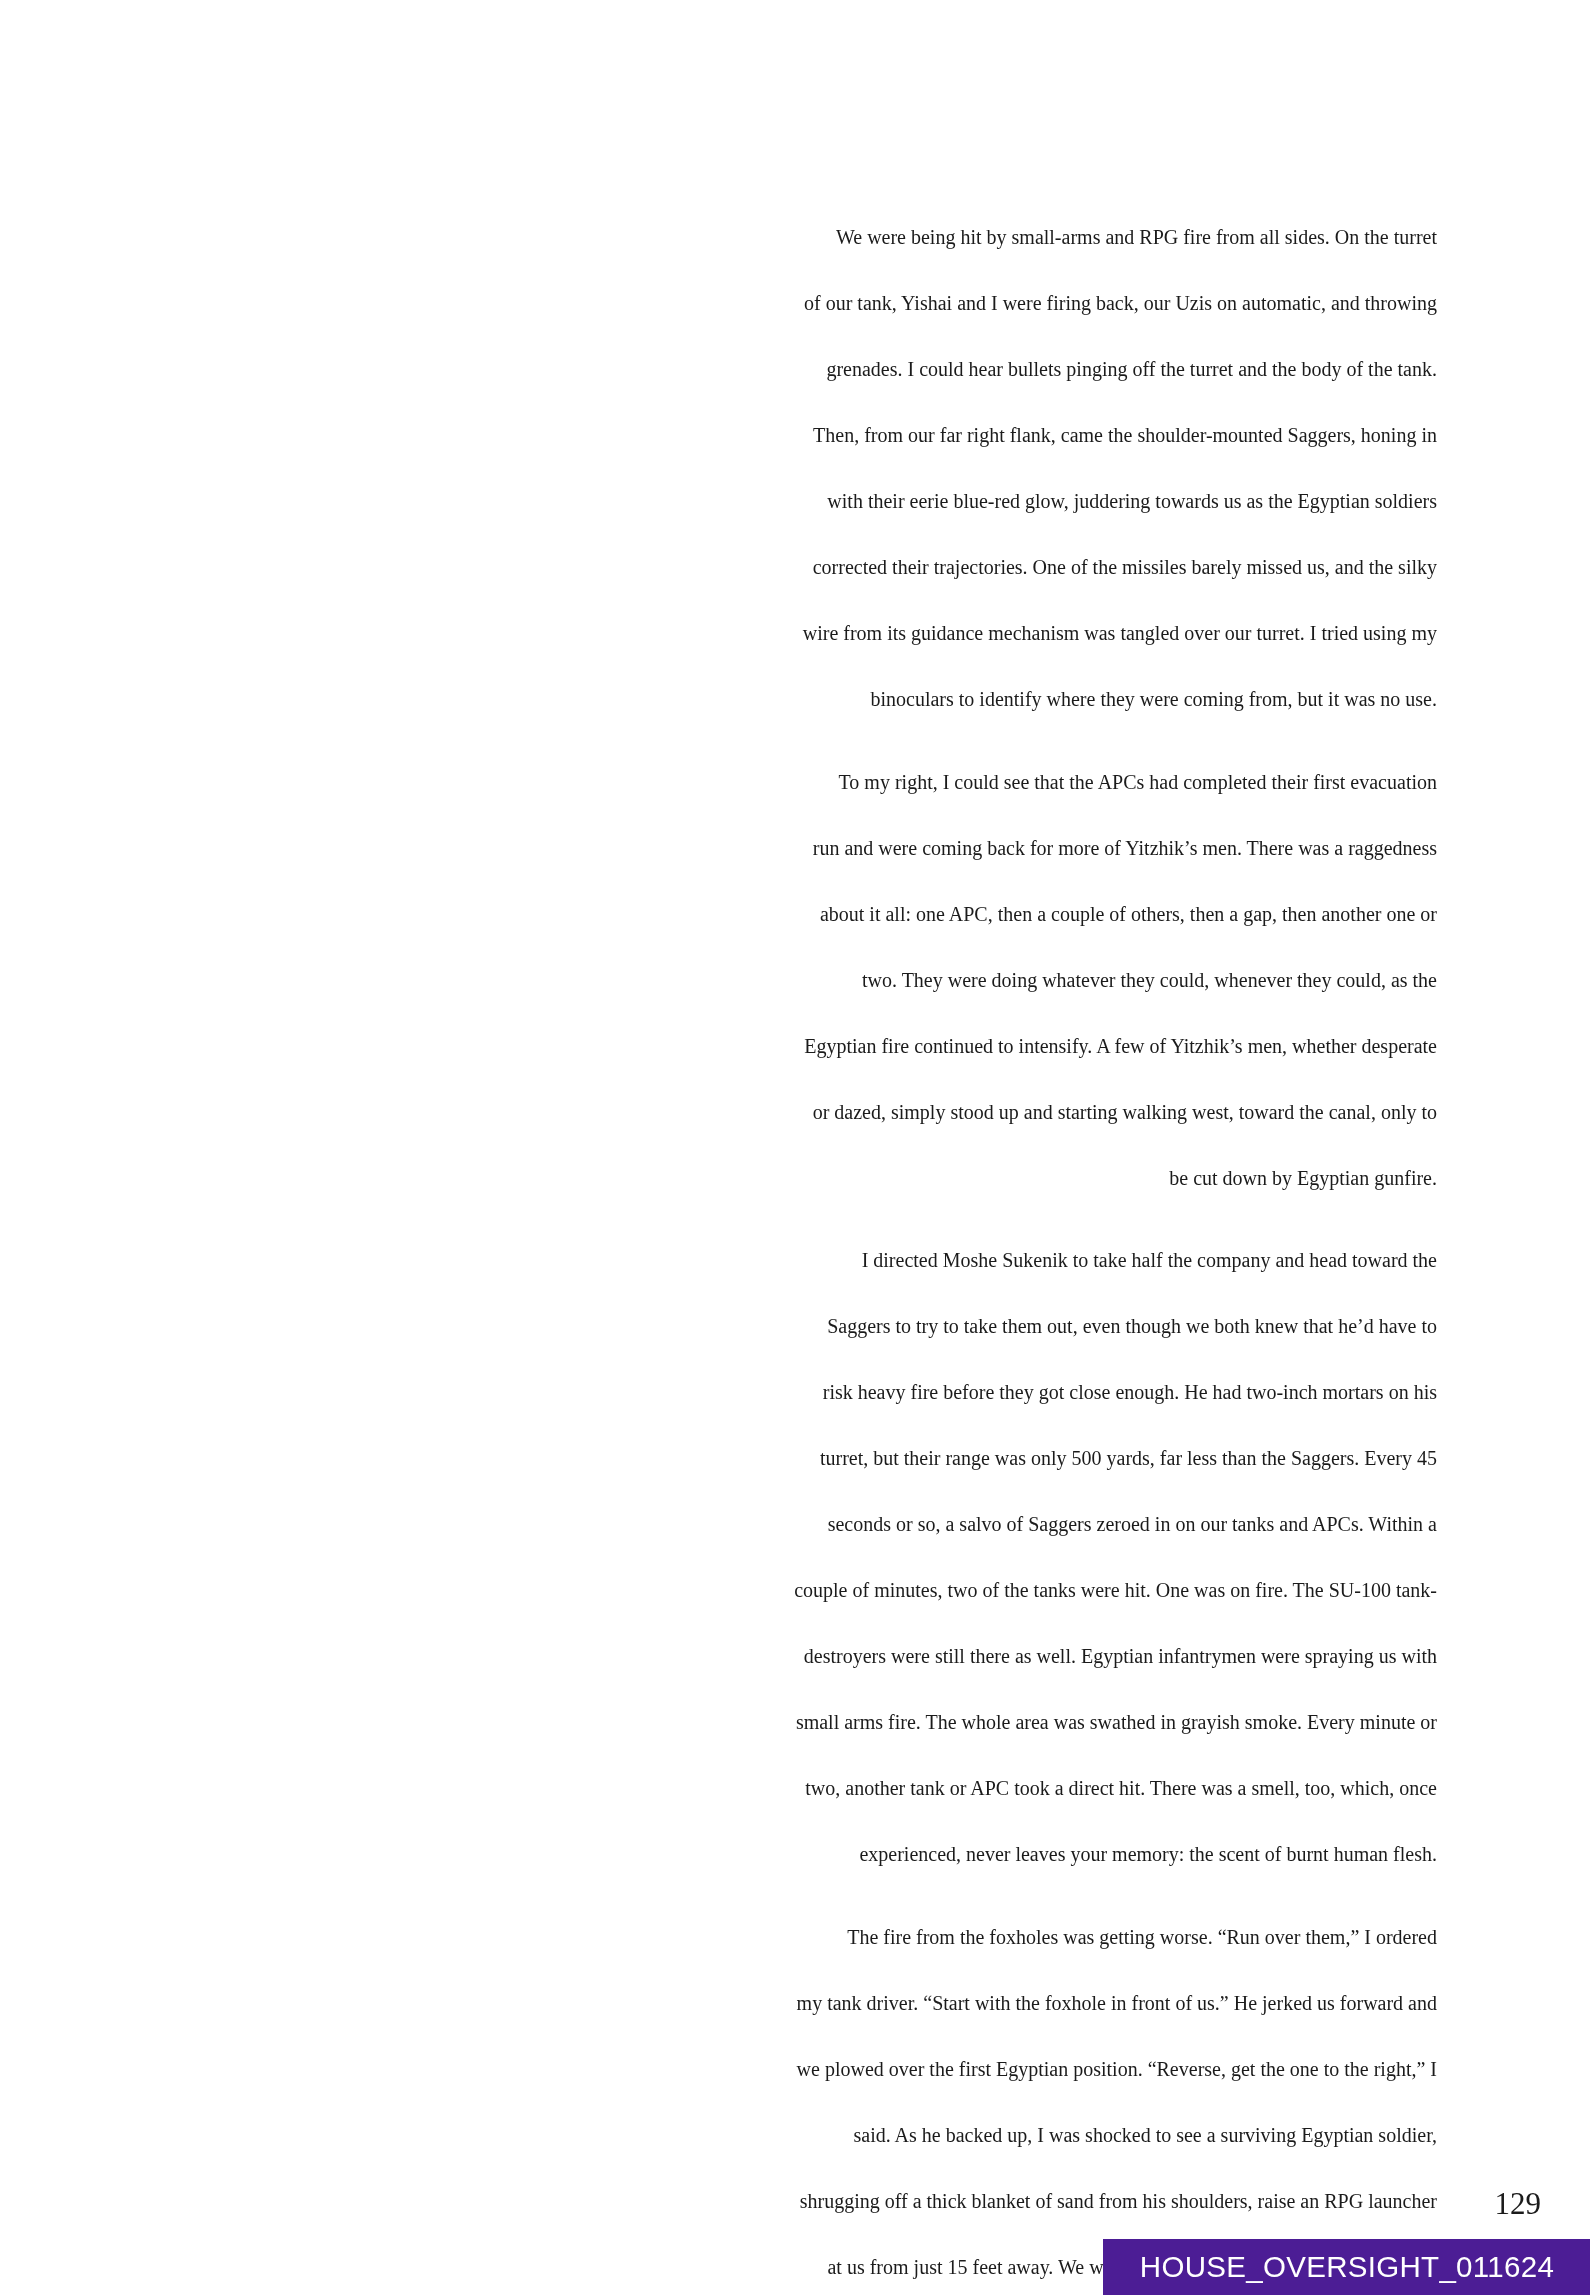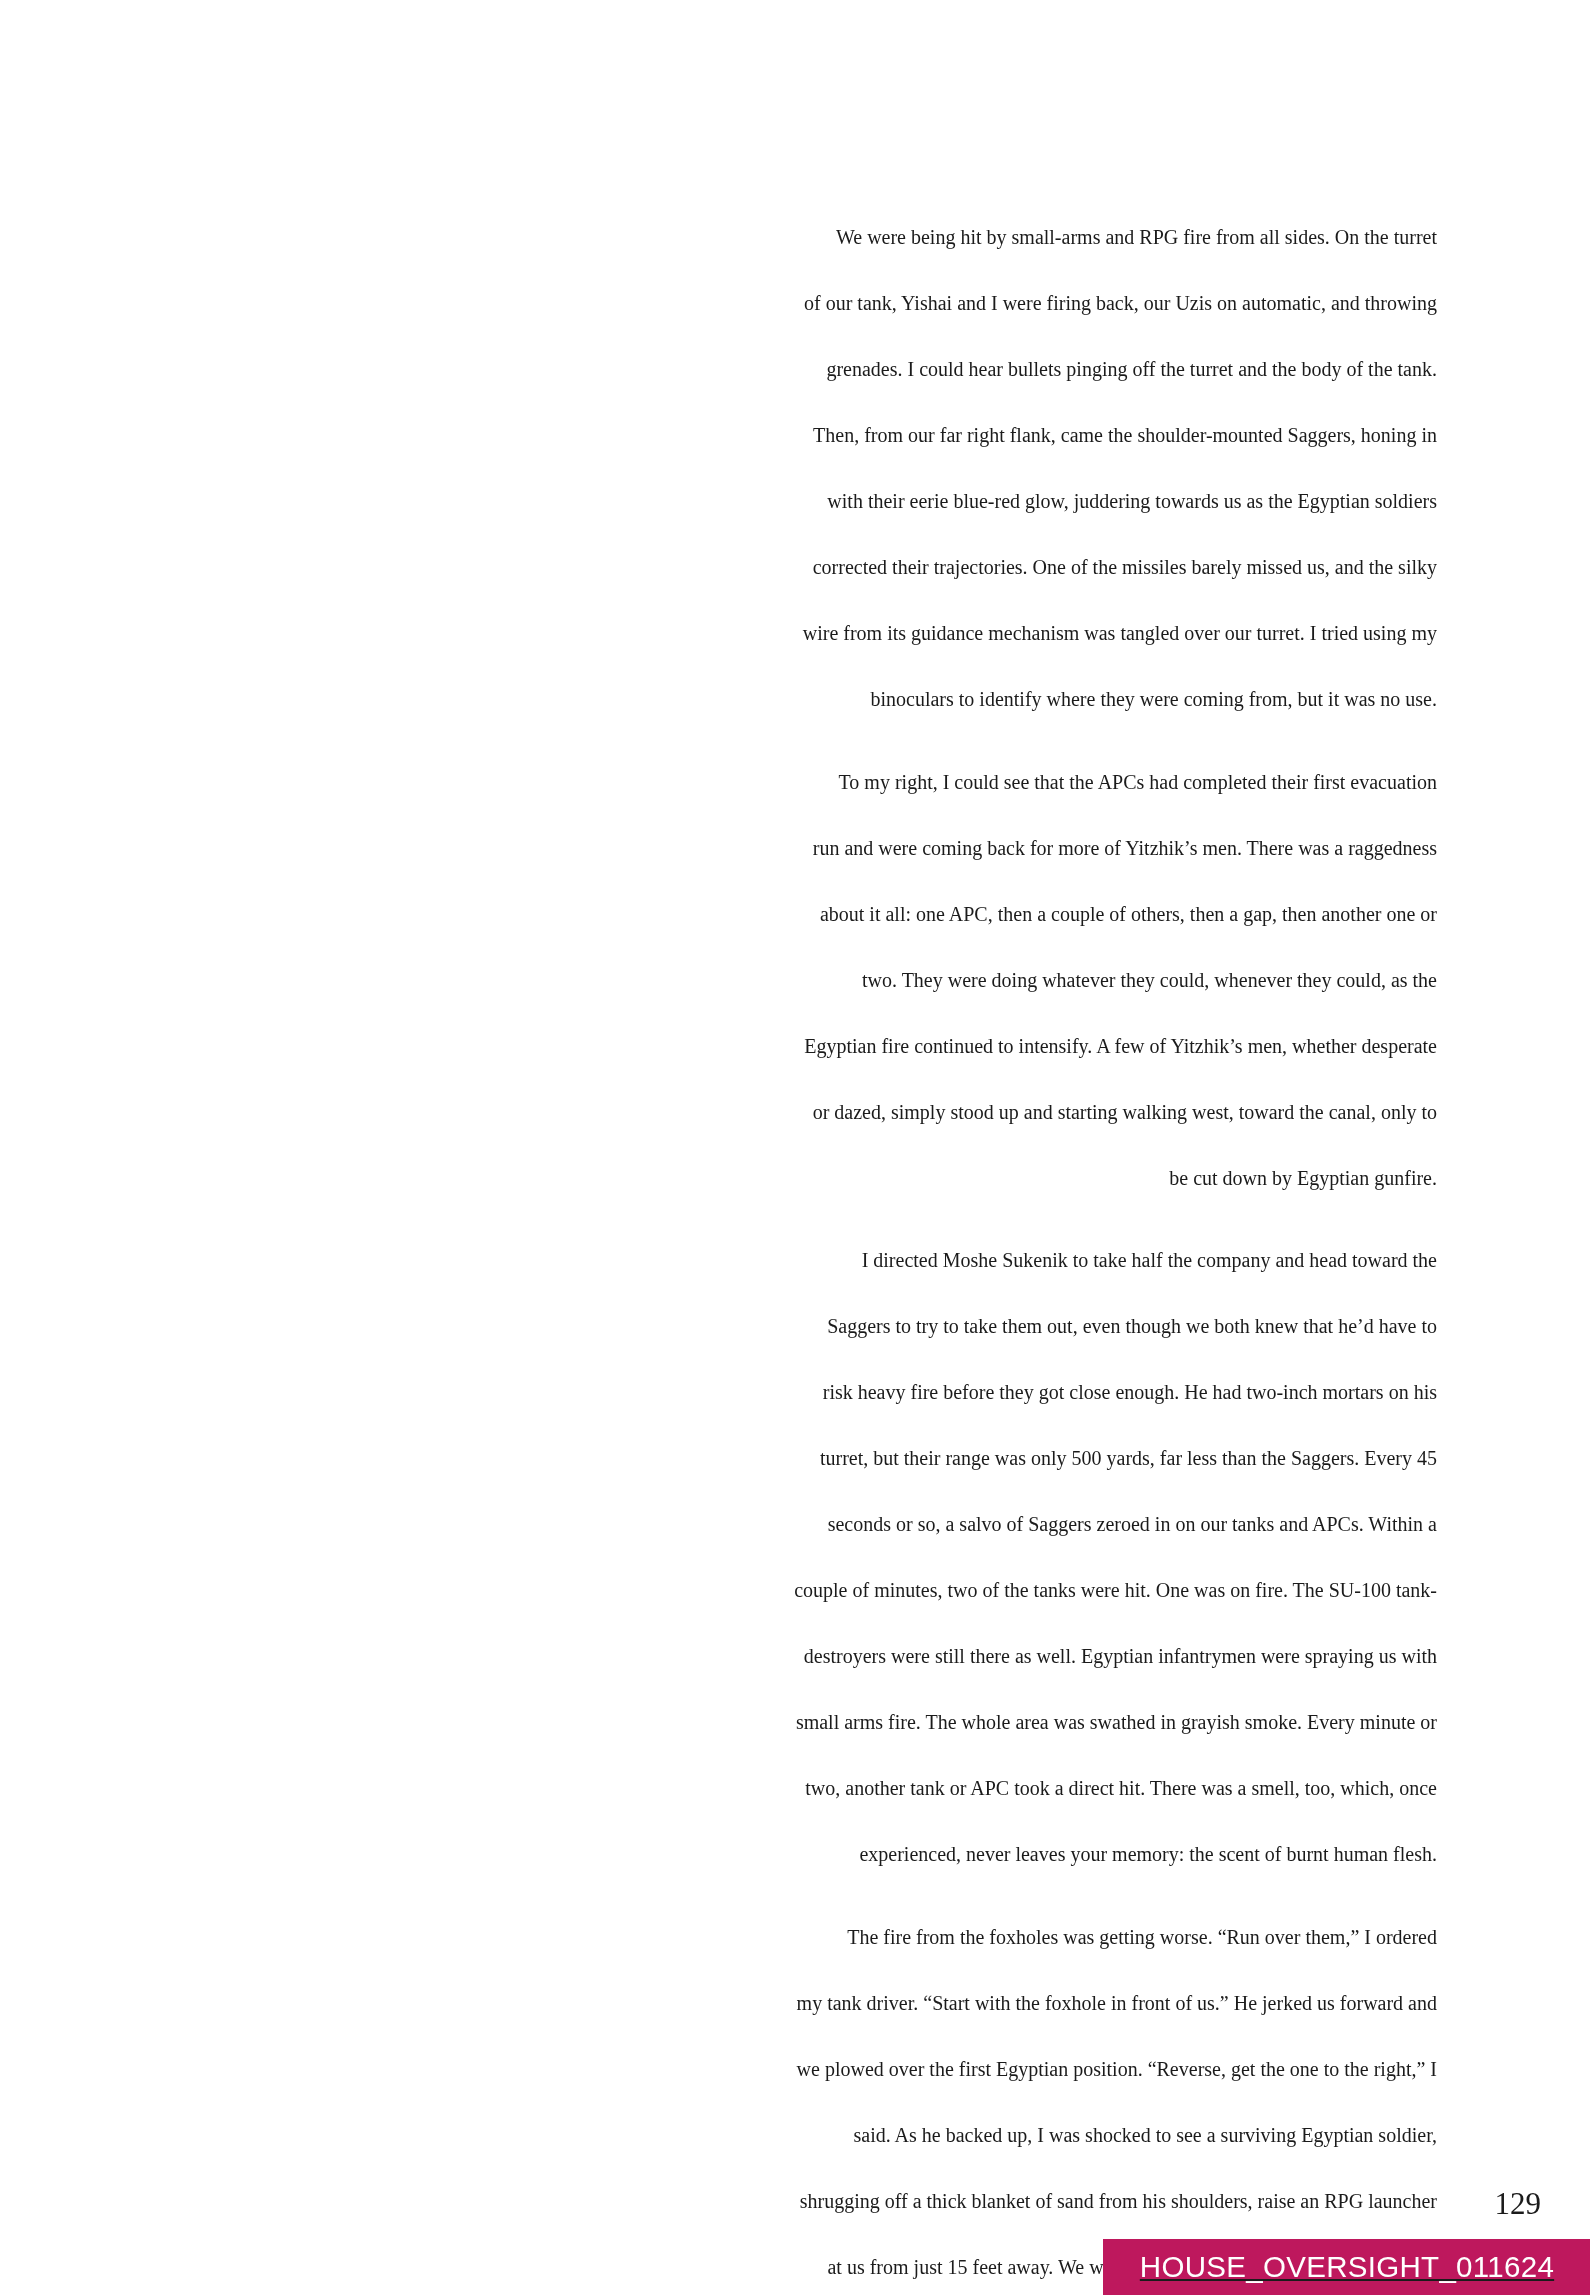--- a/index.html
+++ b/index.html
@@ -37,25 +37,24 @@
     font-size: 31px;
     line-height: 1;
     color: #1b1b1b;
   }
   .stamp-bar {
     position: absolute;
     right: 0;
     bottom: 0;
     width: 488px;
     height: 56px;
-    background: #be185d;
+    background: #4c1d95;
     display: flex;
     align-items: center;
     justify-content: center;
-    text-decoration: underline;
   }
   .stamp-text {
     font-family: "Liberation Sans", "DejaVu Sans", sans-serif;
     font-size: 29.5px;
     color: #ffffff;
     letter-spacing: 0.3px;
     white-space: nowrap;
   }
 </style>
 </head>

